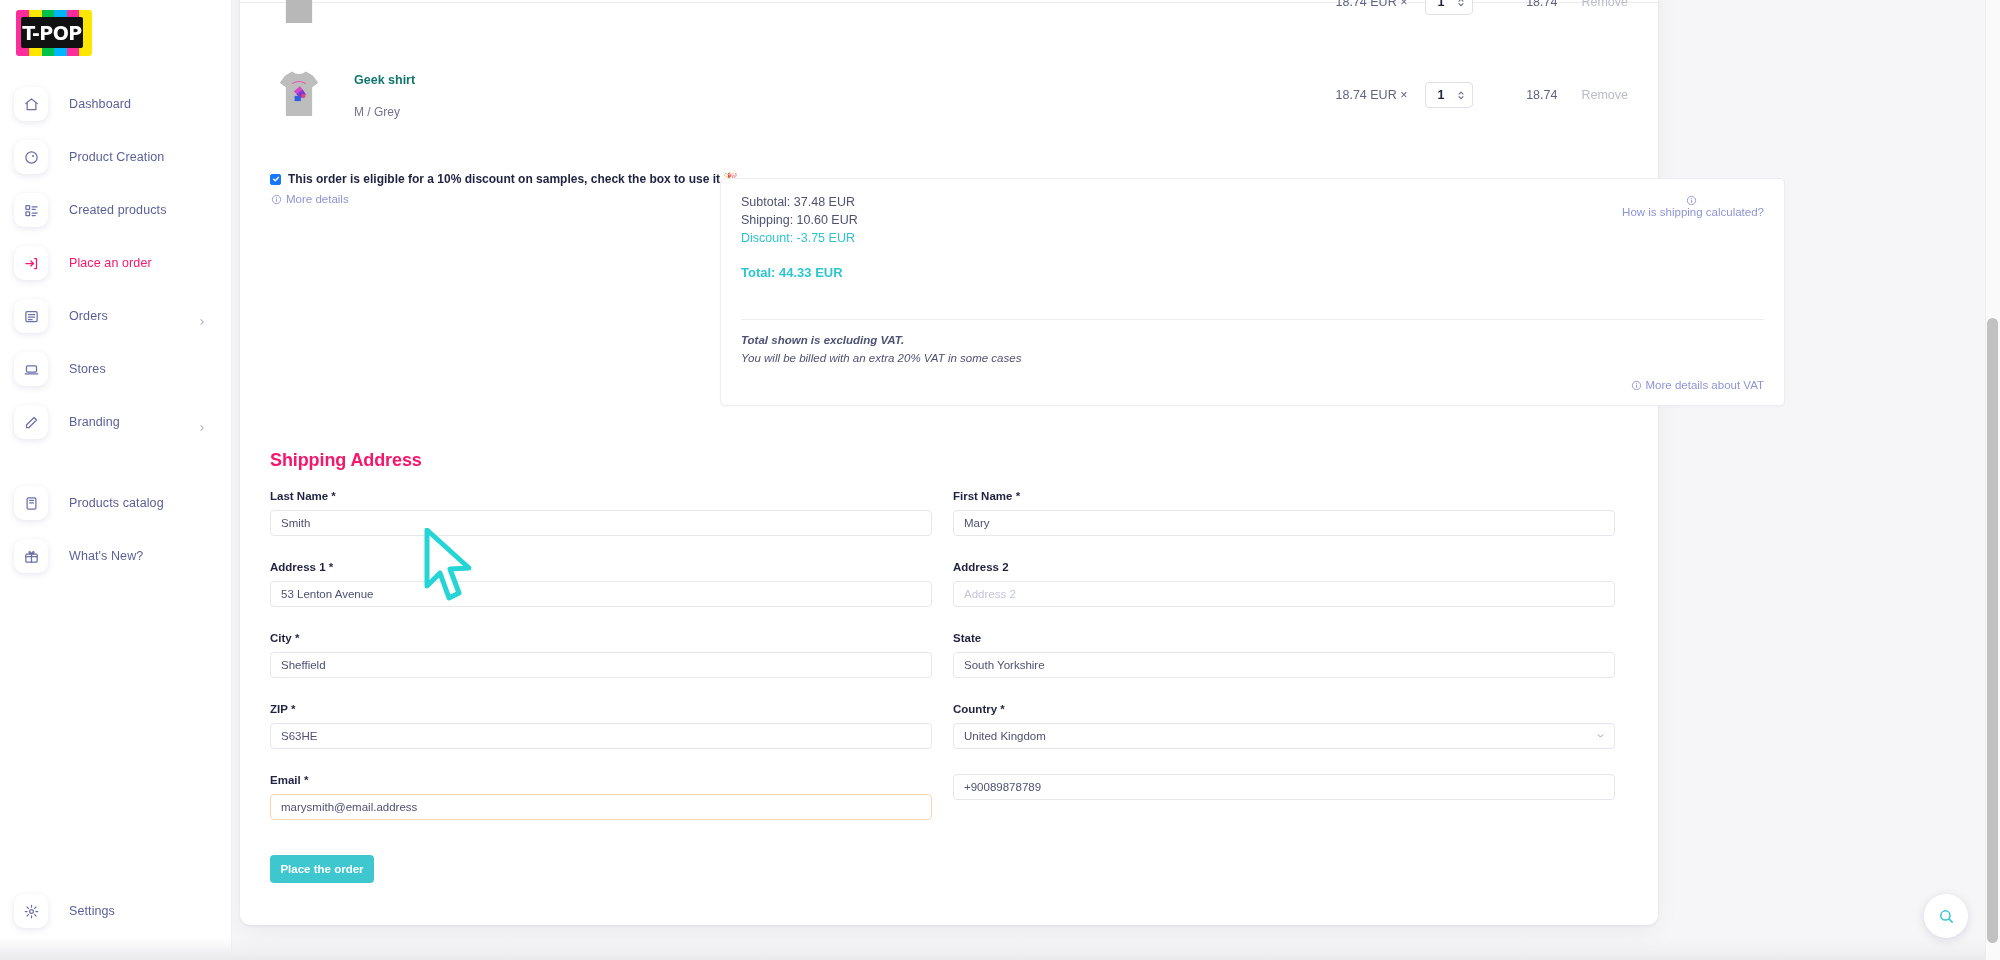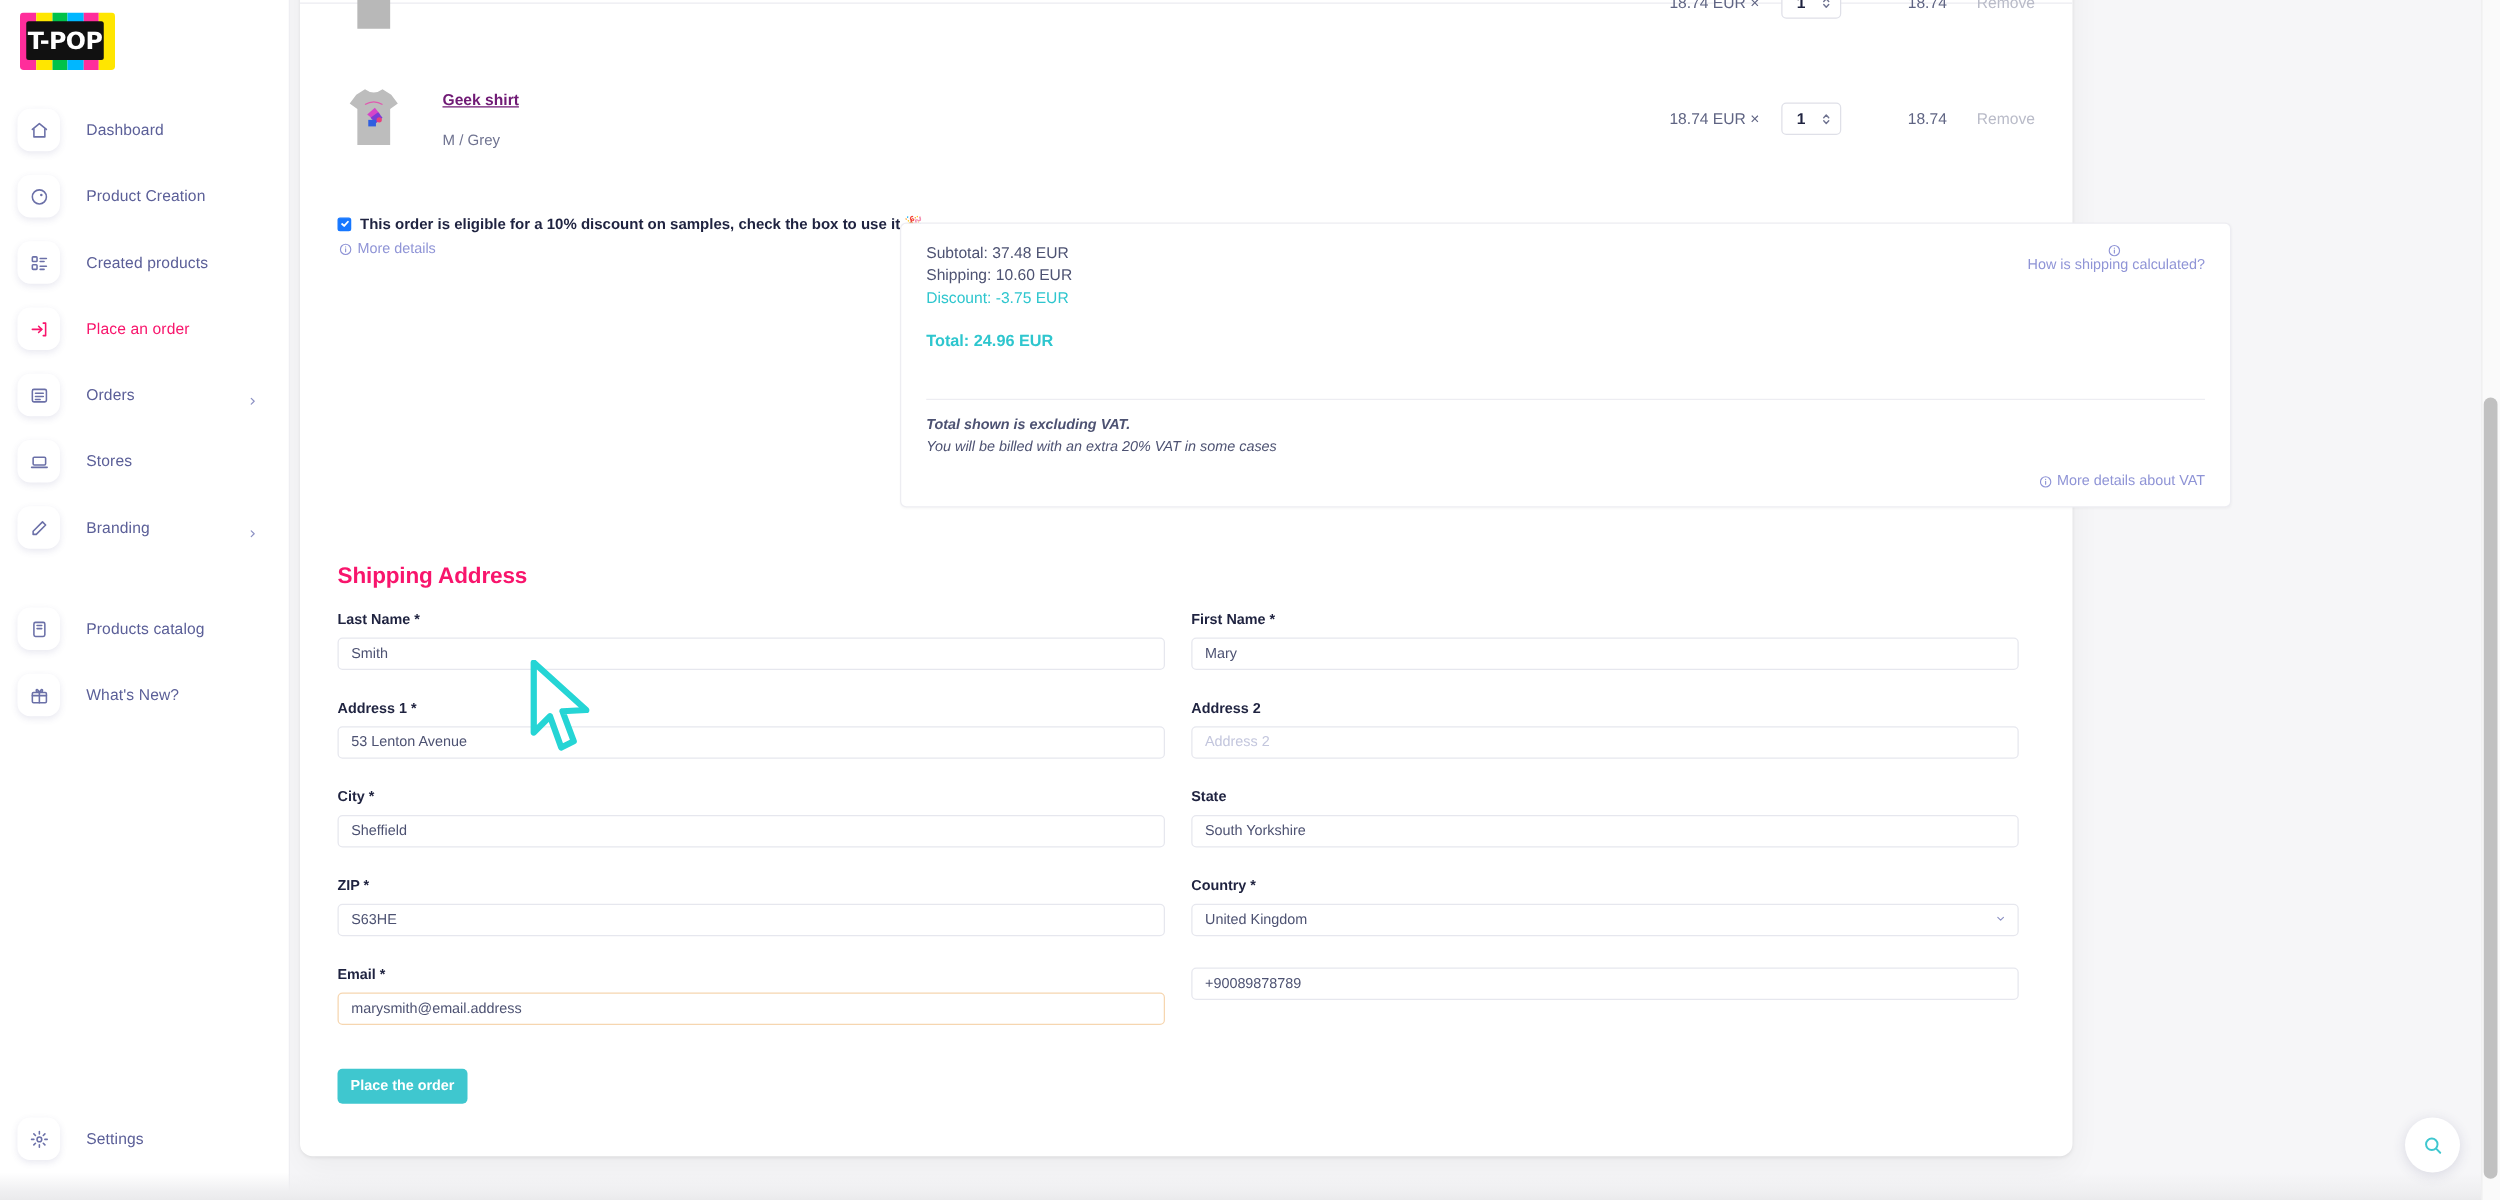--- a/index.html
+++ b/index.html
@@ -85,21 +85,21 @@
     display:flex; align-items:center;
     padding: 0 30px;
   }
   .cart-sep { position:absolute; left:0; right:0; height:1px; background:#ececf1; }
   .thumb {
     width:58px; height:62px; flex:none;
     display:flex; align-items:center; justify-content:center;
   }
   .tee { width:54px; height:56px; }
   .pinfo { margin-left:26px; }
-  .pname { font-size:12.5px; color:#701a75; font-weight:600; line-height:1.5;text-decoration:underline; }
+  .pname { font-size:12.5px; color:#0f766e; font-weight:600; line-height:1.5; }
   .pvar  { font-size:12px; color:#6f7390; margin-top:16px; }
   .price-grp { margin-left:auto; display:flex; align-items:center; }
   .unit { font-size:12.5px; color:#5f6483; }
   .qty {
     width:48px; height:26px; margin-left:18px;
     border:1px solid #dfe0e8; border-radius:4px; background:#fff;
     display:flex; align-items:center; position:relative;
     font-size:12.5px; color:#1f2340; font-weight:600;
     padding-left:11px;
   }
@@ -426,21 +426,21 @@
           <path d="M12 11v5M12 7.6v.1" stroke-linecap="round"></path>
         </svg>
       <span>More details</span>
     </div>
   </div>
 
   <div class="summary">
     <div class="sum-line" style="top:16px;">Subtotal: 37.48 EUR</div>
     <div class="sum-line" style="top:34px;">Shipping: 10.60 EUR</div>
     <div class="sum-line sum-disc" style="top:52px;">Discount: -3.75 EUR</div>
-    <div class="sum-line sum-total" style="top:86px;">Total: 24.96 EUR</div>
+    <div class="sum-line sum-total" style="top:86px;">Total: 44.33 EUR</div>
 
     <div class="ship-calc">
       <svg viewBox="0 0 24 24" fill="none" stroke="#8f94d6" stroke-width="2">
           <circle cx="12" cy="12" r="9"></circle>
           <path d="M12 11v5M12 7.6v.1" stroke-linecap="round"></path>
         </svg>
       <span>How is shipping calculated?</span>
     </div>
 
     <div class="sum-hr"></div>

